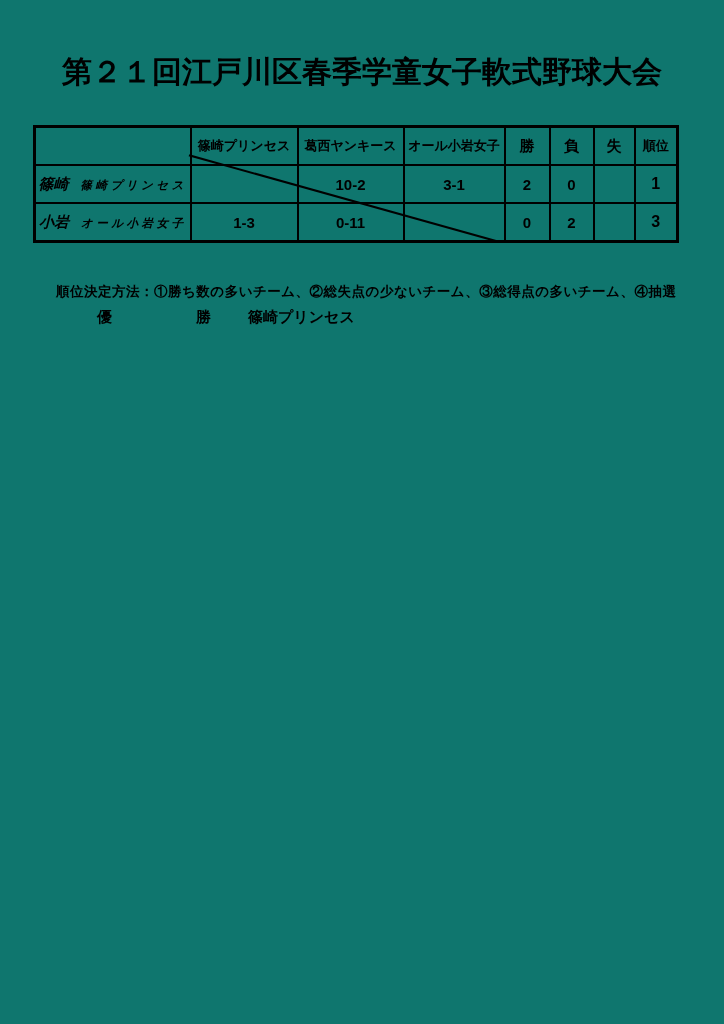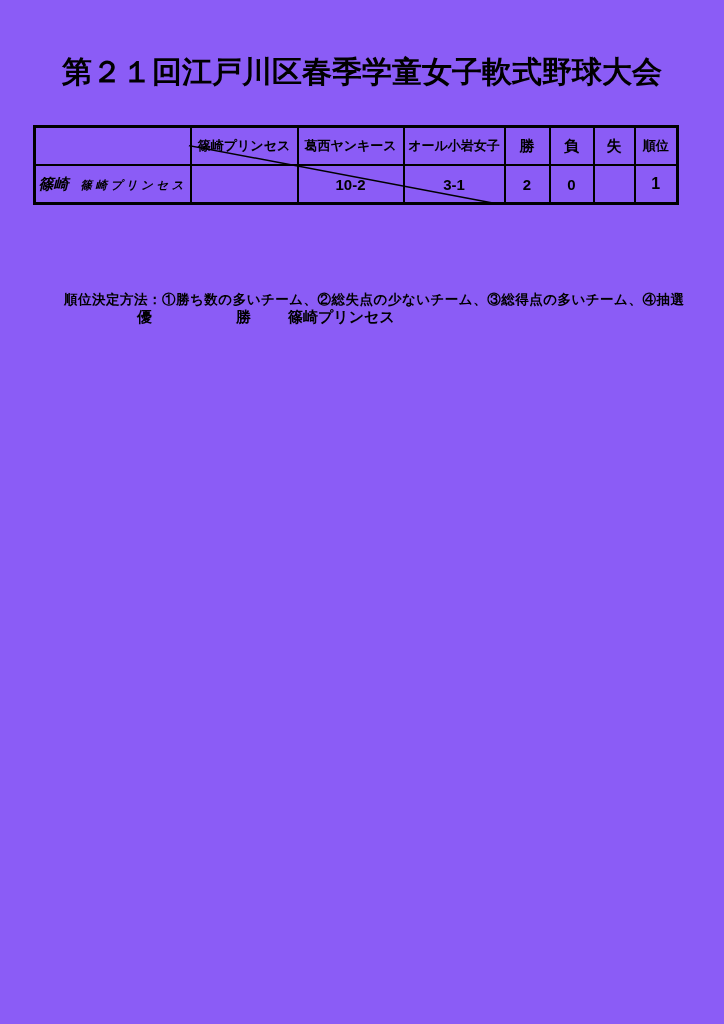--- a/index.html
+++ b/index.html
@@ -6,21 +6,21 @@
   body {
     width: 724px; height: 1024px;
     background: #ffffff;
     font-family: "Liberation Sans", sans-serif;
     color: #000000;
     position: relative;
   }
   .page {
     position: absolute; inset: 0;
     width: 724px; height: 1024px;
-    background: #8b5cf6;
+    background: #0f766e;
     overflow: hidden;
   }
   .title {
     position: absolute;
     top: 52px; left: 0; width: 724px;
     margin: 0;
     text-align: center;
     font-size: 30px;
     font-weight: 700;
     letter-spacing: 0px;
@@ -60,28 +60,28 @@
   td.count   { font-size: 15px; font-weight: 600; }
   td.rank    { font-size: 16px; font-weight: 700; }
   svg.diagonal {
     position: absolute; inset: 0;
     width: 100%; height: 100%;
     pointer-events: none;
   }
   .footnote {
     position: absolute;
     left: 56px; top: 283px;
-    margin: 8px;
+    margin: 0;
     font-size: 13.5px;
     font-weight: 700;
     letter-spacing: 0.5px;
   }
   .awards {
     position: absolute;
-    left: 97px; top: 306px; margin-left: 40px;
+    left: 97px; top: 306px;
   }
   .award-row { line-height: 22px; font-size: 15px; font-weight: 700; white-space: nowrap; }
   .award-col { display: inline-block; }
   .award-c1 { width: 50px; }
   .award-c2 { width: 49px; }
   .award-c3 { width: 52px; }
 </style>
 </head>
 <body>
 
@@ -119,20 +119,32 @@
             <span class="area-name">篠崎</span><span class="sub-team">篠崎プリンセス</span>
           </td>
           <td class="score"></td>
           <td class="score">10-2</td>
           <td class="score">3-1</td>
           <td class="count">2</td>
           <td class="count">0</td>
           <td class="count"></td>
           <td class="rank">1</td>
         </tr>
+        <tr>
+          <td class="team-label">
+            <span class="area-name">小岩</span><span class="sub-team">オール小岩女子</span>
+          </td>
+          <td class="score">1-3</td>
+          <td class="score">0-11</td>
+          <td class="score"></td>
+          <td class="count">0</td>
+          <td class="count">2</td>
+          <td class="count"></td>
+          <td class="rank">3</td>
+        </tr>
       </tbody>
     </table>
     <svg class="diagonal" viewBox="0 0 643 156" preserveAspectRatio="none" aria-hidden="true">
       <line x1="156" y1="40" x2="470" y2="156" stroke="#000000" stroke-width="2.6"></line>
     </svg>
   </div>
 
   <p class="footnote">順位決定方法：①勝ち数の多いチーム、②総失点の少ないチーム、③総得点の多いチーム、④抽選</p>
 
   <div class="awards">

